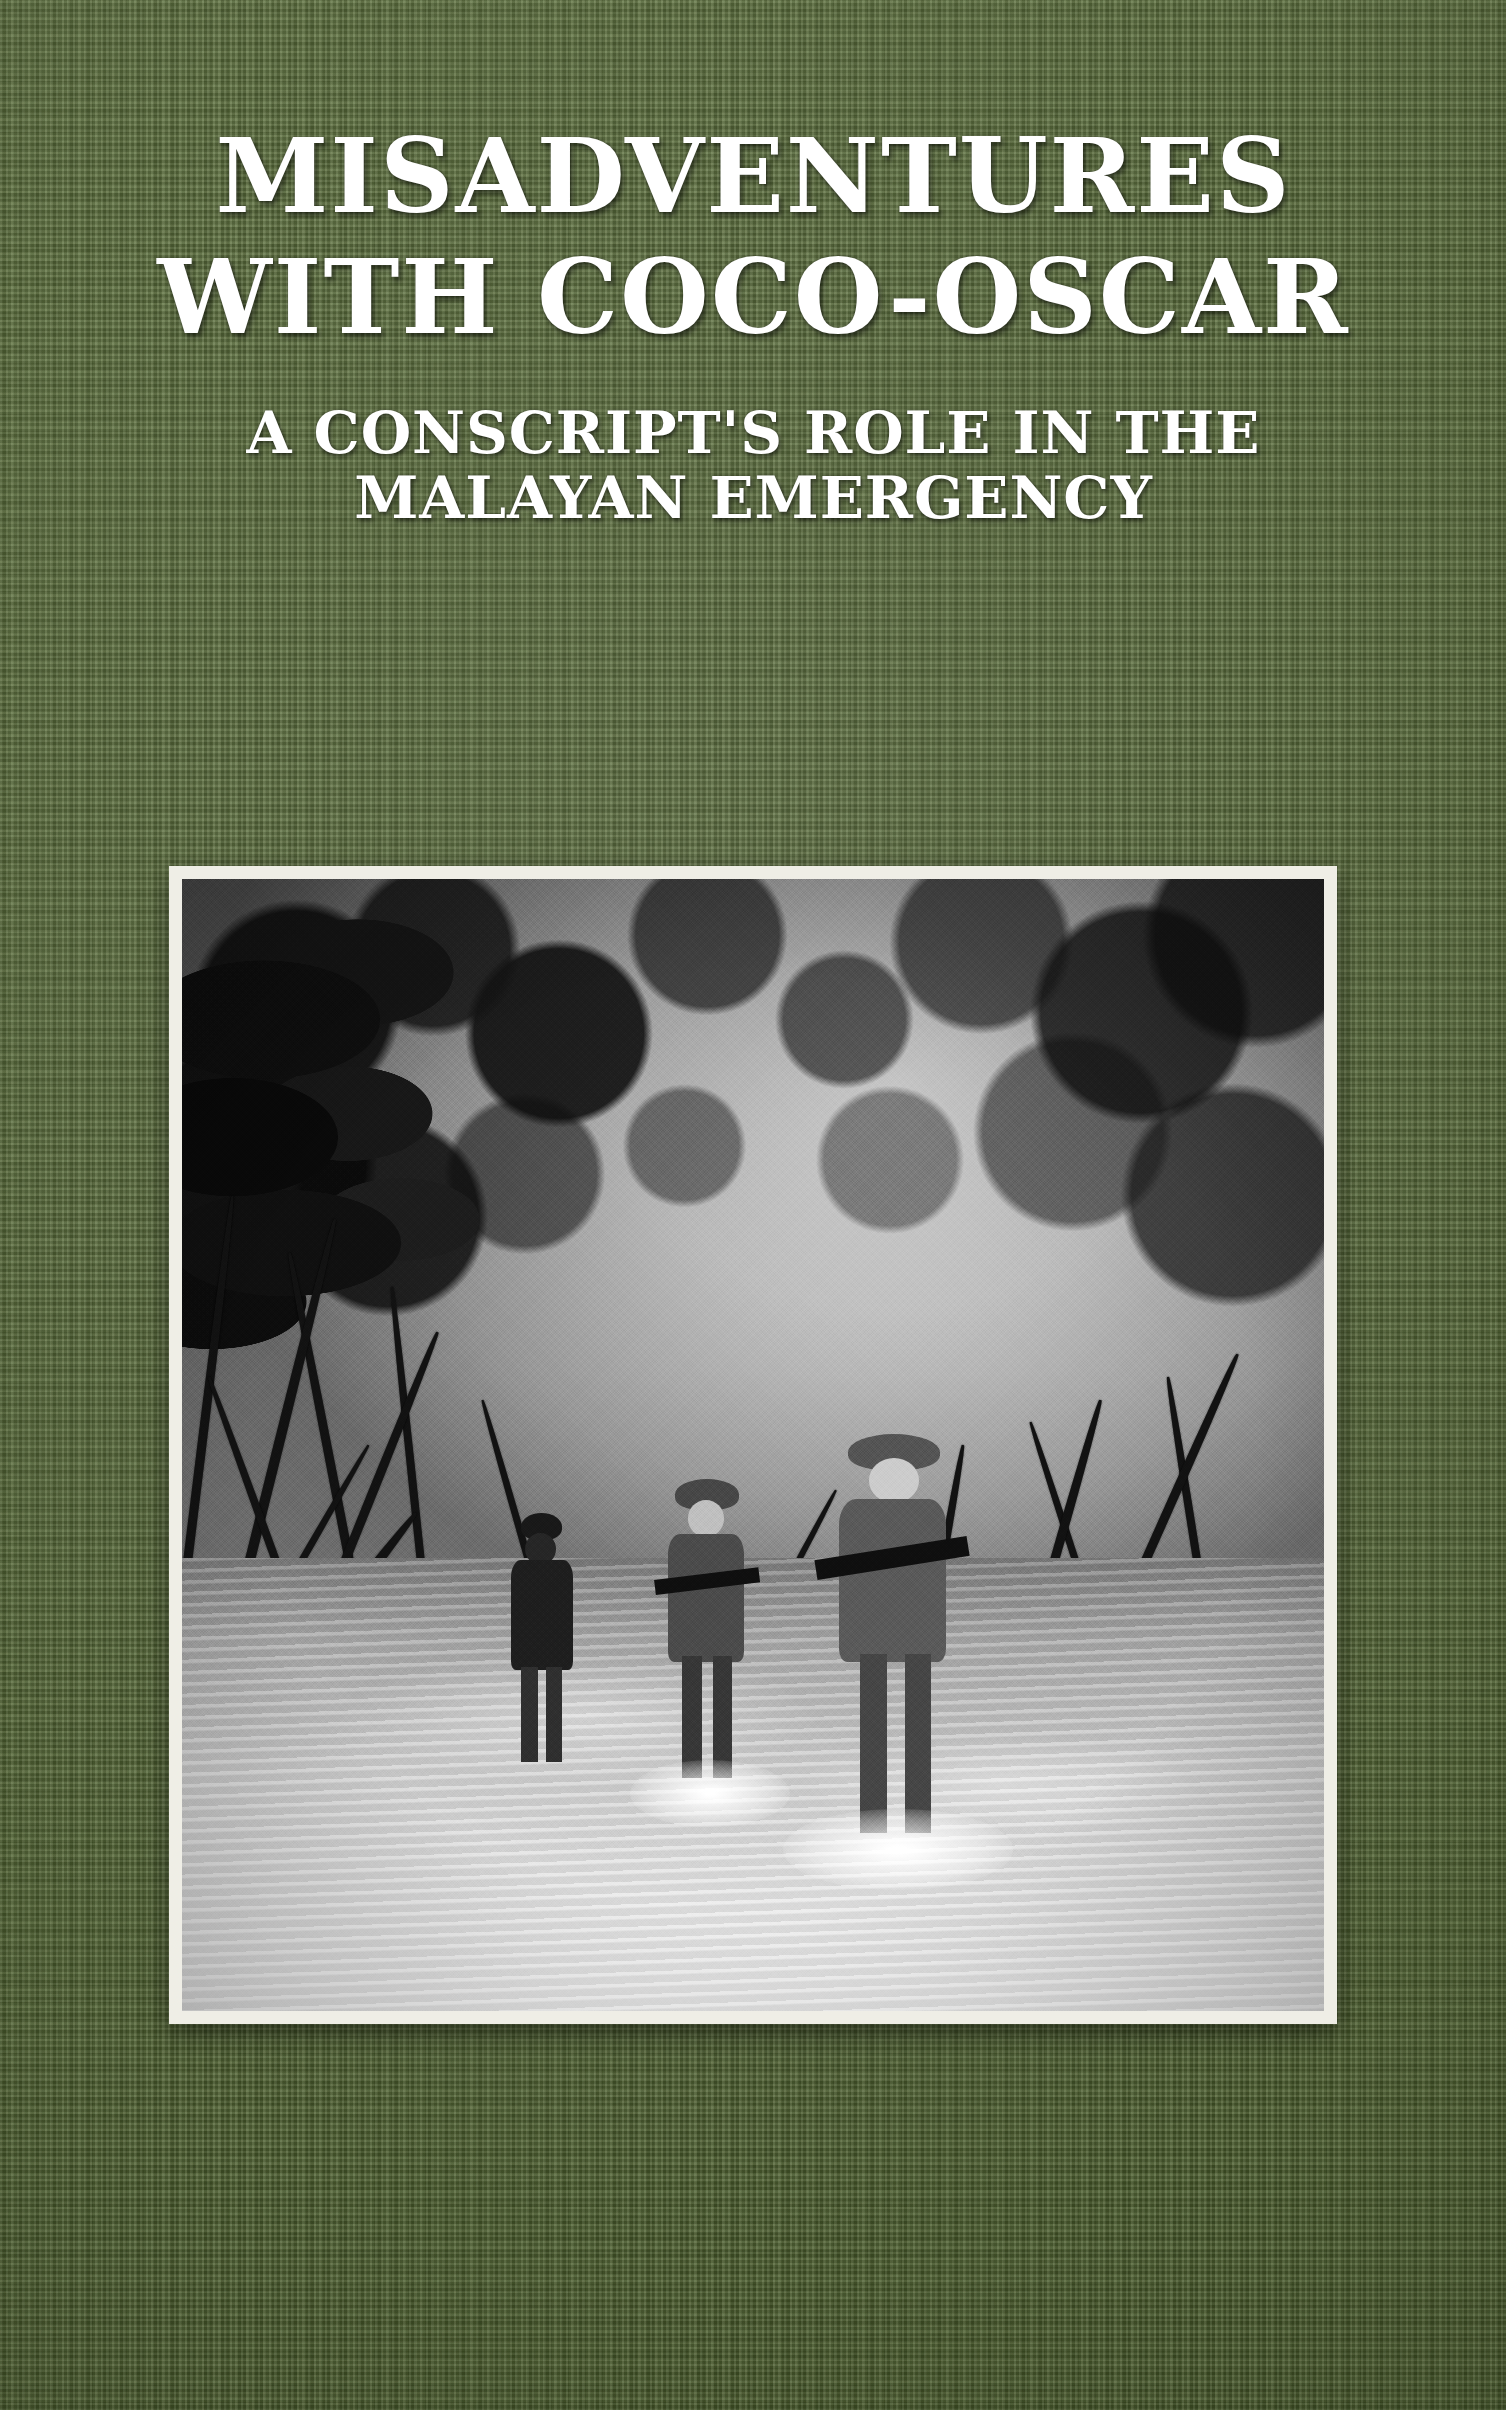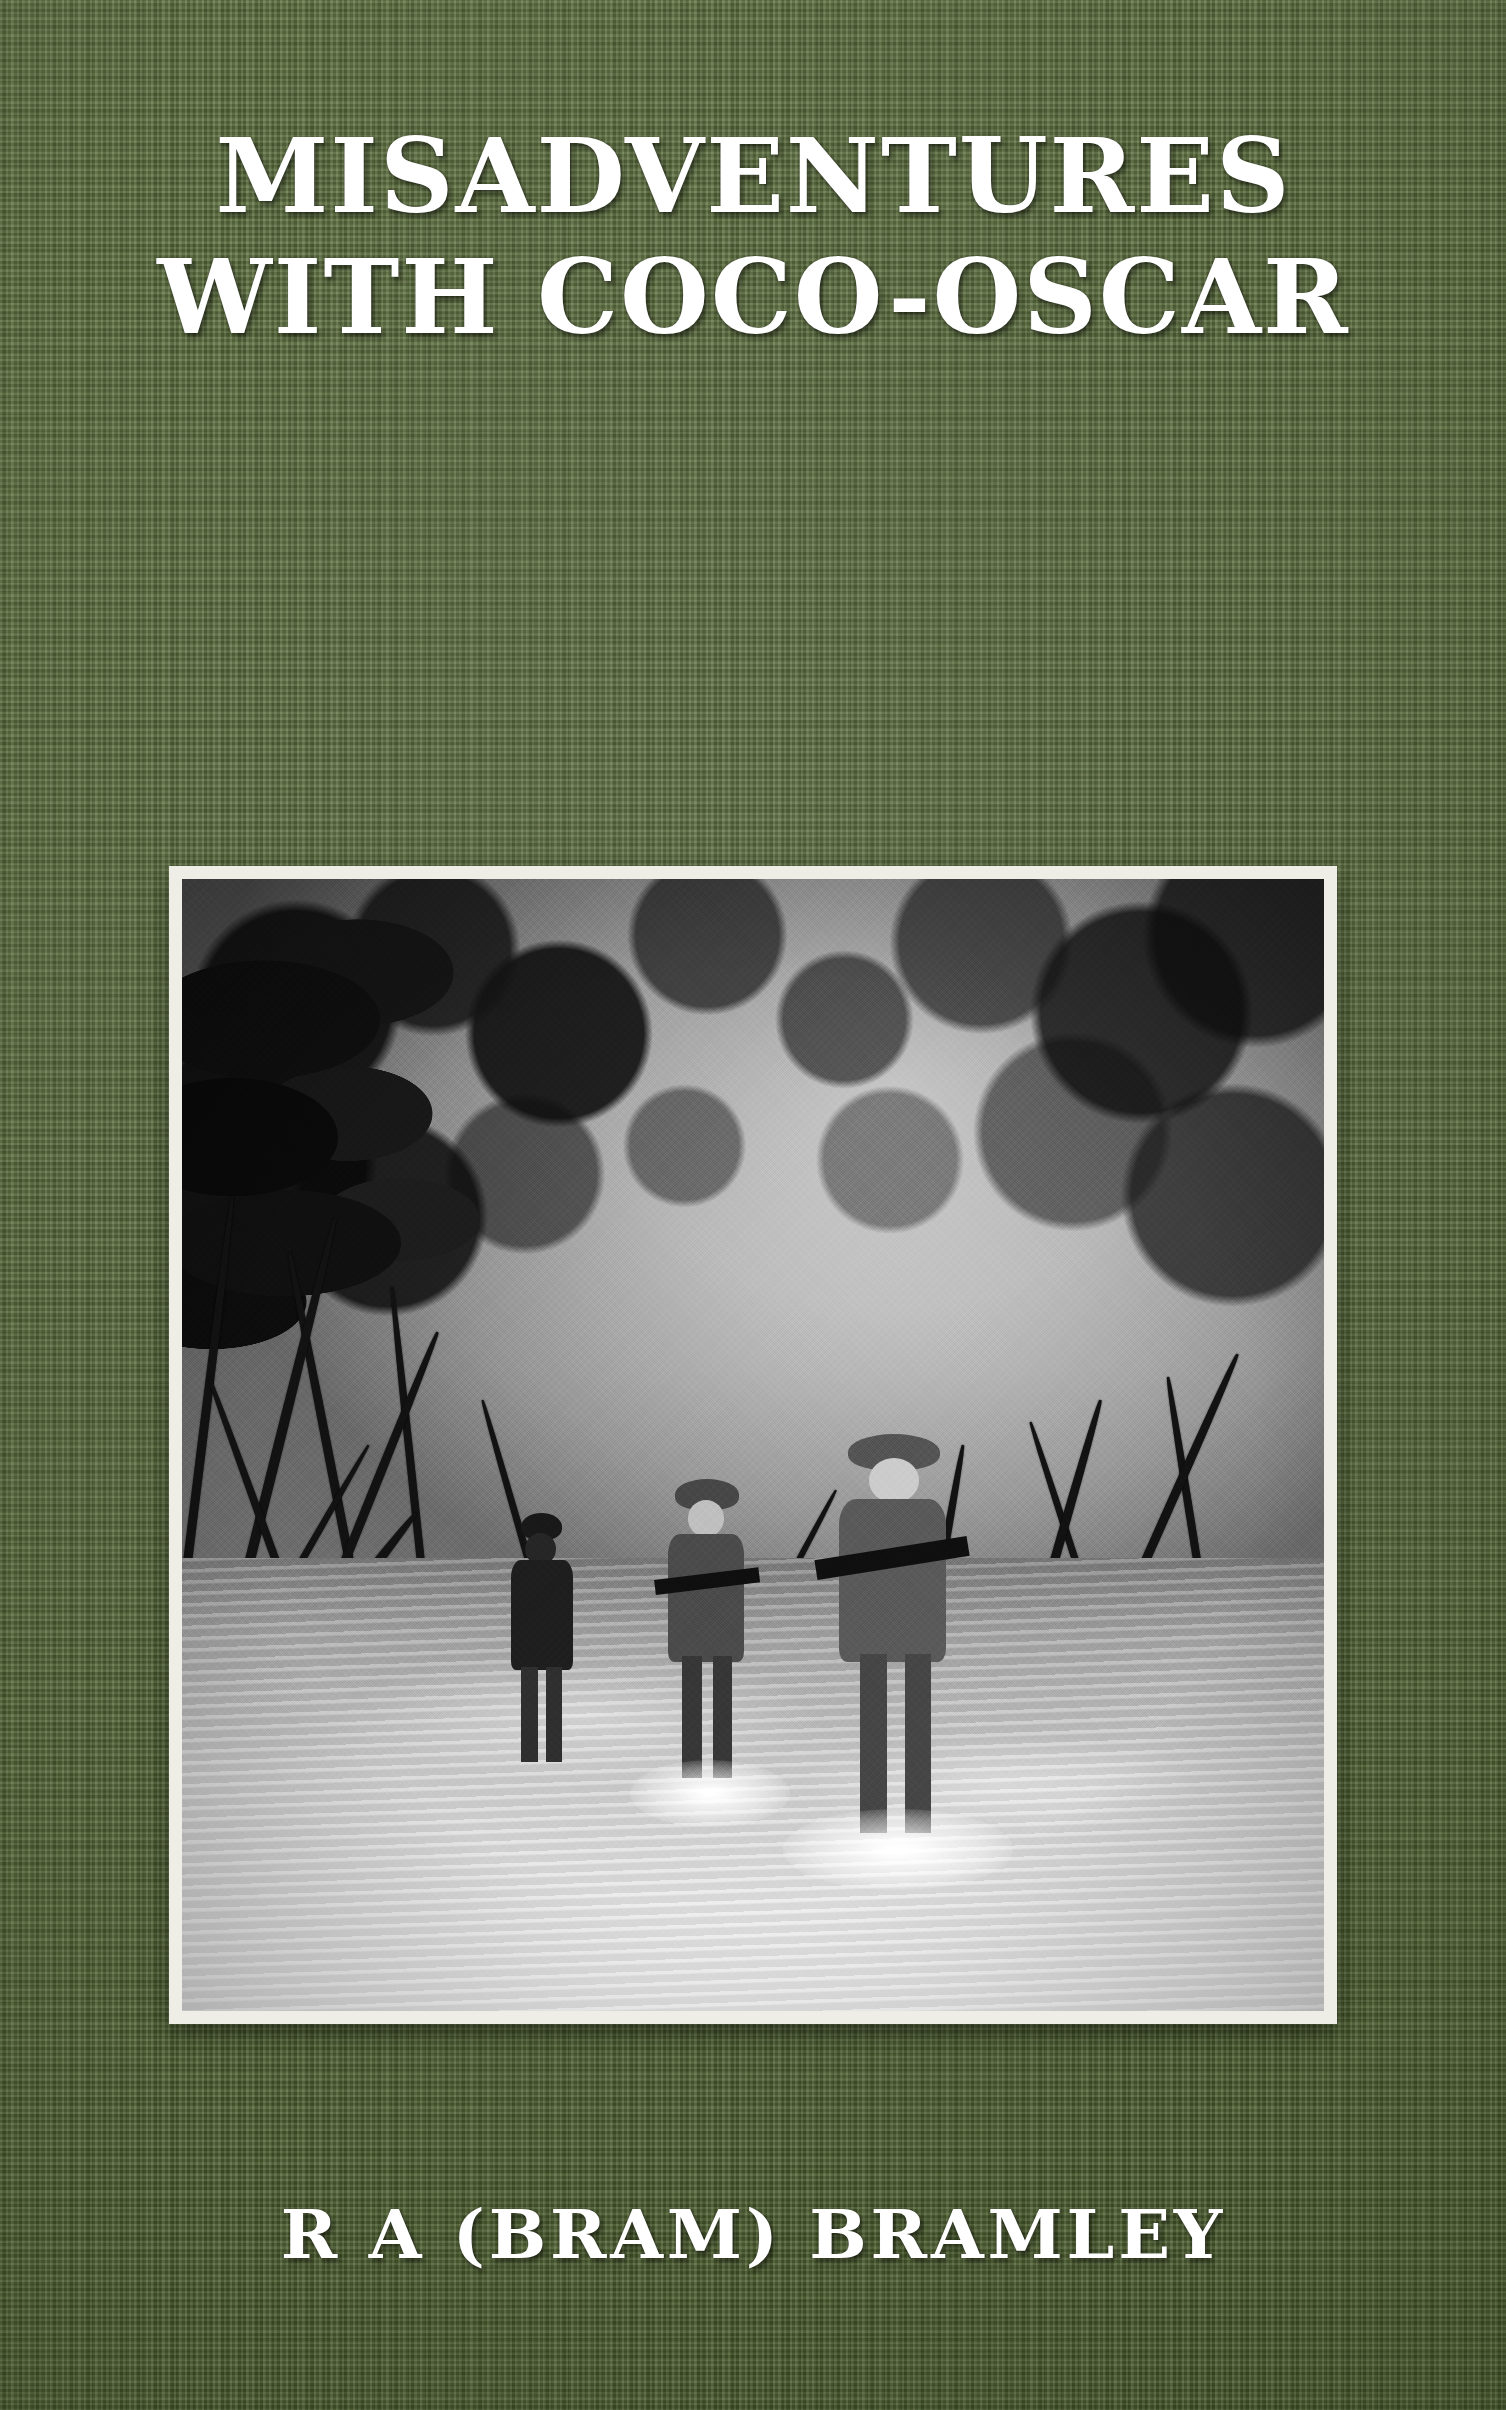--- a/index.html
+++ b/index.html
@@ -272,20 +272,24 @@
 </style>
 </head>
 <body>
 
 <div class="cover">
   <div class="content">
 
     <div class="title-block">
       <div class="title-line title-line-1">MISADVENTURES</div>
       <div class="title-line title-line-2">WITH COCO-OSCAR</div>
+      <div class="subtitle">
+        <div>A CONSCRIPT'S ROLE IN THE</div>
+        <div>MALAYAN EMERGENCY</div>
+      </div>
     </div>
 
     <div class="photo-frame">
       <div class="photo">
 
         <div class="ph-sky"></div>
         <div class="ph-canopy"></div>
         <div class="ph-leaves-left"></div>
 
         <div class="root" style="left:4%;  top:28%; width:9.4px; height:58%; transform: rotate(7deg);"></div>
@@ -337,17 +341,16 @@
           <div class="s-legs" style="left:56%; top:54%; width:18%; height:44%; background:#4a4945;"></div>
           <div class="s-rifle" style="left:-4%; top:31%; width:104%; height:5%; transform: rotate(-9deg);"></div>
           <div class="splash" style="left:-26%; top:92%; width:155%; height:20%;"></div>
         </div>
 
         <div class="ph-grain"></div>
         <div class="ph-vignette"></div>
       </div>
     </div>
 
-    <div class="author">R A (BRAM) BRAMLEY</div>
 
   </div>
 </div>
 
 
 </body></html>

